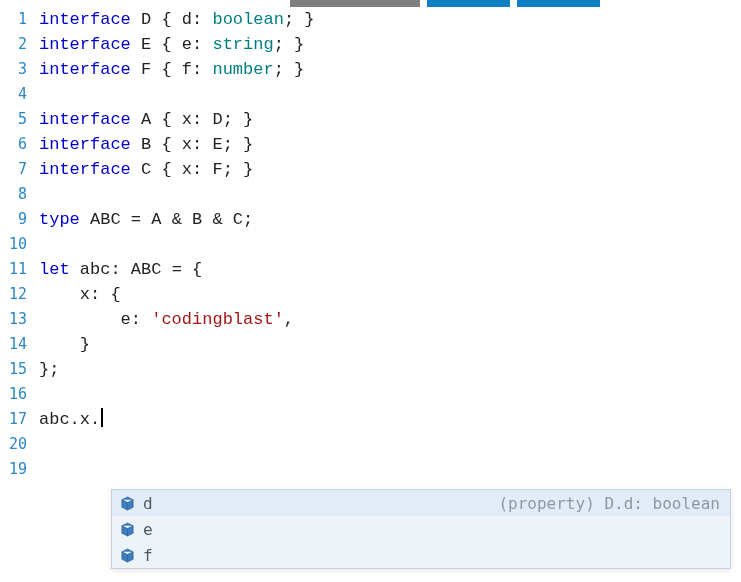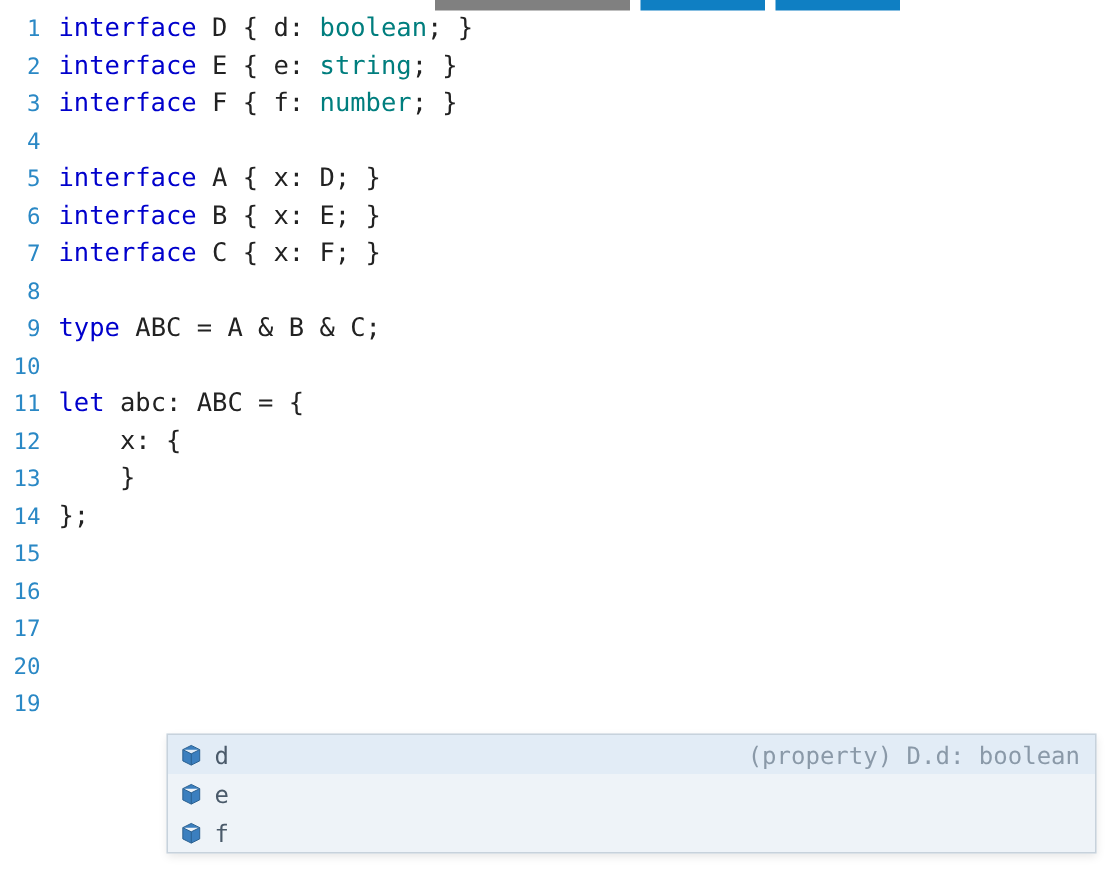--- a/index.html
+++ b/index.html
@@ -42,20 +42,21 @@
     font-size: 15px;
   }
   .code {
     flex: 1;
     padding-left: 4px;
   }
   .code .line {
     height: 25px;
     line-height: 25px;
     white-space: pre;
+    font-family: Liberation Mono, monospace;
   }
   .kw { color: #0000cc; }
   .ident { color: #222; }
   .type { color: #007e7e; }
   .bool { color: #0000cc; }
   .str { color: #a31515; }
   .num { color: #008a00; }
   .cursor {
     display: inline-block;
     width: 1.5px;
@@ -138,23 +139,25 @@
       <div class="line"><span class="kw">interface </span><span class="ident">F { f: </span><span class="type">number</span><span class="ident">; }</span></div>
       <div class="line"></div>
       <div class="line"><span class="kw">interface </span><span class="ident">A { x: D; }</span></div>
       <div class="line"><span class="kw">interface </span><span class="ident">B { x: E; }</span></div>
       <div class="line"><span class="kw">interface </span><span class="ident">C { x: F; }</span></div>
       <div class="line"></div>
       <div class="line"><span class="kw">type </span><span class="ident">ABC = A &amp; B &amp; C;</span></div>
       <div class="line"></div>
       <div class="line"><span class="kw">let </span><span class="ident">abc: ABC = {</span></div>
       <div class="line"><span class="ident">    x: {</span></div>
+      <div class="line"><span class="ident">        e: </span><span class="str">'codingblast'</span><span class="ident">,</span></div>
       <div class="line"><span class="ident">    }</span></div>
       <div class="line"><span class="ident">};</span></div>
       <div class="line"></div>
+      <div class="line"><span class="ident">abc.x.</span><span class="cursor"></span></div>
     </div>
 </div>
 
 <div class="suggest" id="suggest">
     <div class="suggest-row selected">
       <svg class="cube-icon" viewBox="0 0 16 16">
         <path d="M8 1 L14 4 L14 12 L8 15 L2 12 L2 4 Z M2 4 L8 7 L14 4 M8 7 L8 15" fill="#3b7fbf" stroke="#2a5f8f" stroke-width="0.7"></path>
       </svg>
       <span class="suggest-label">d</span>
       <span class="suggest-detail">(property) D.d: boolean</span>

